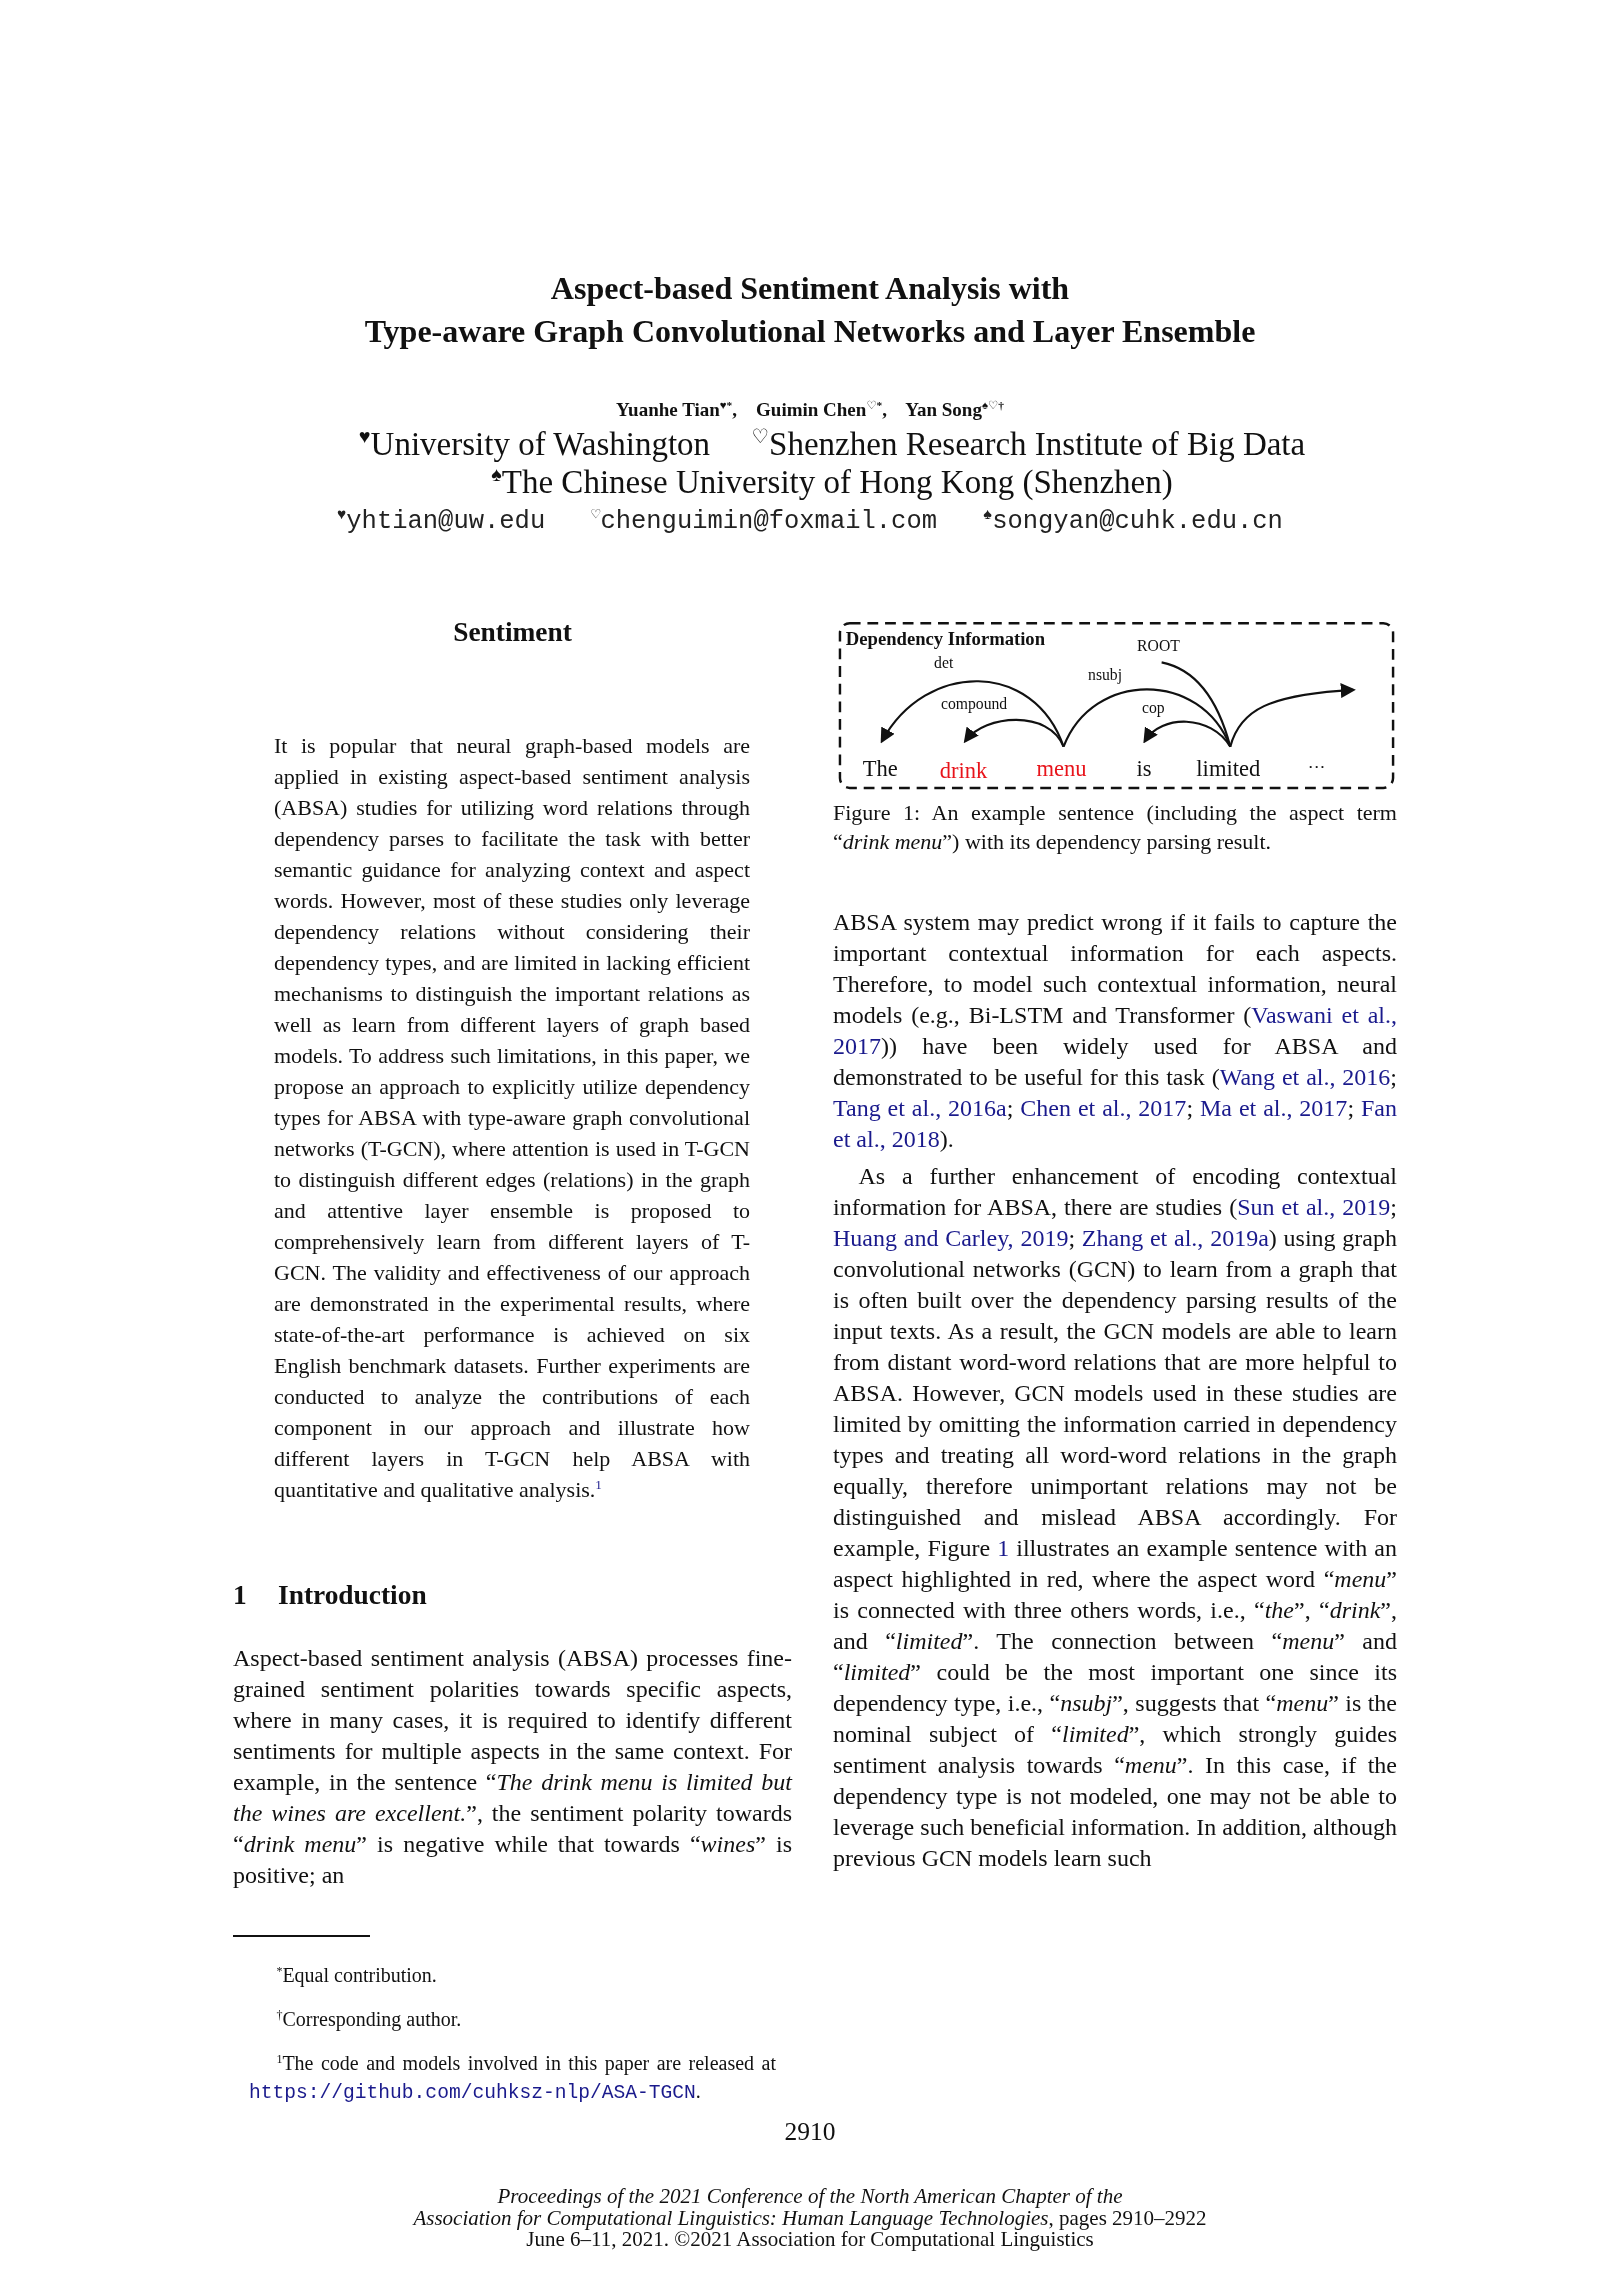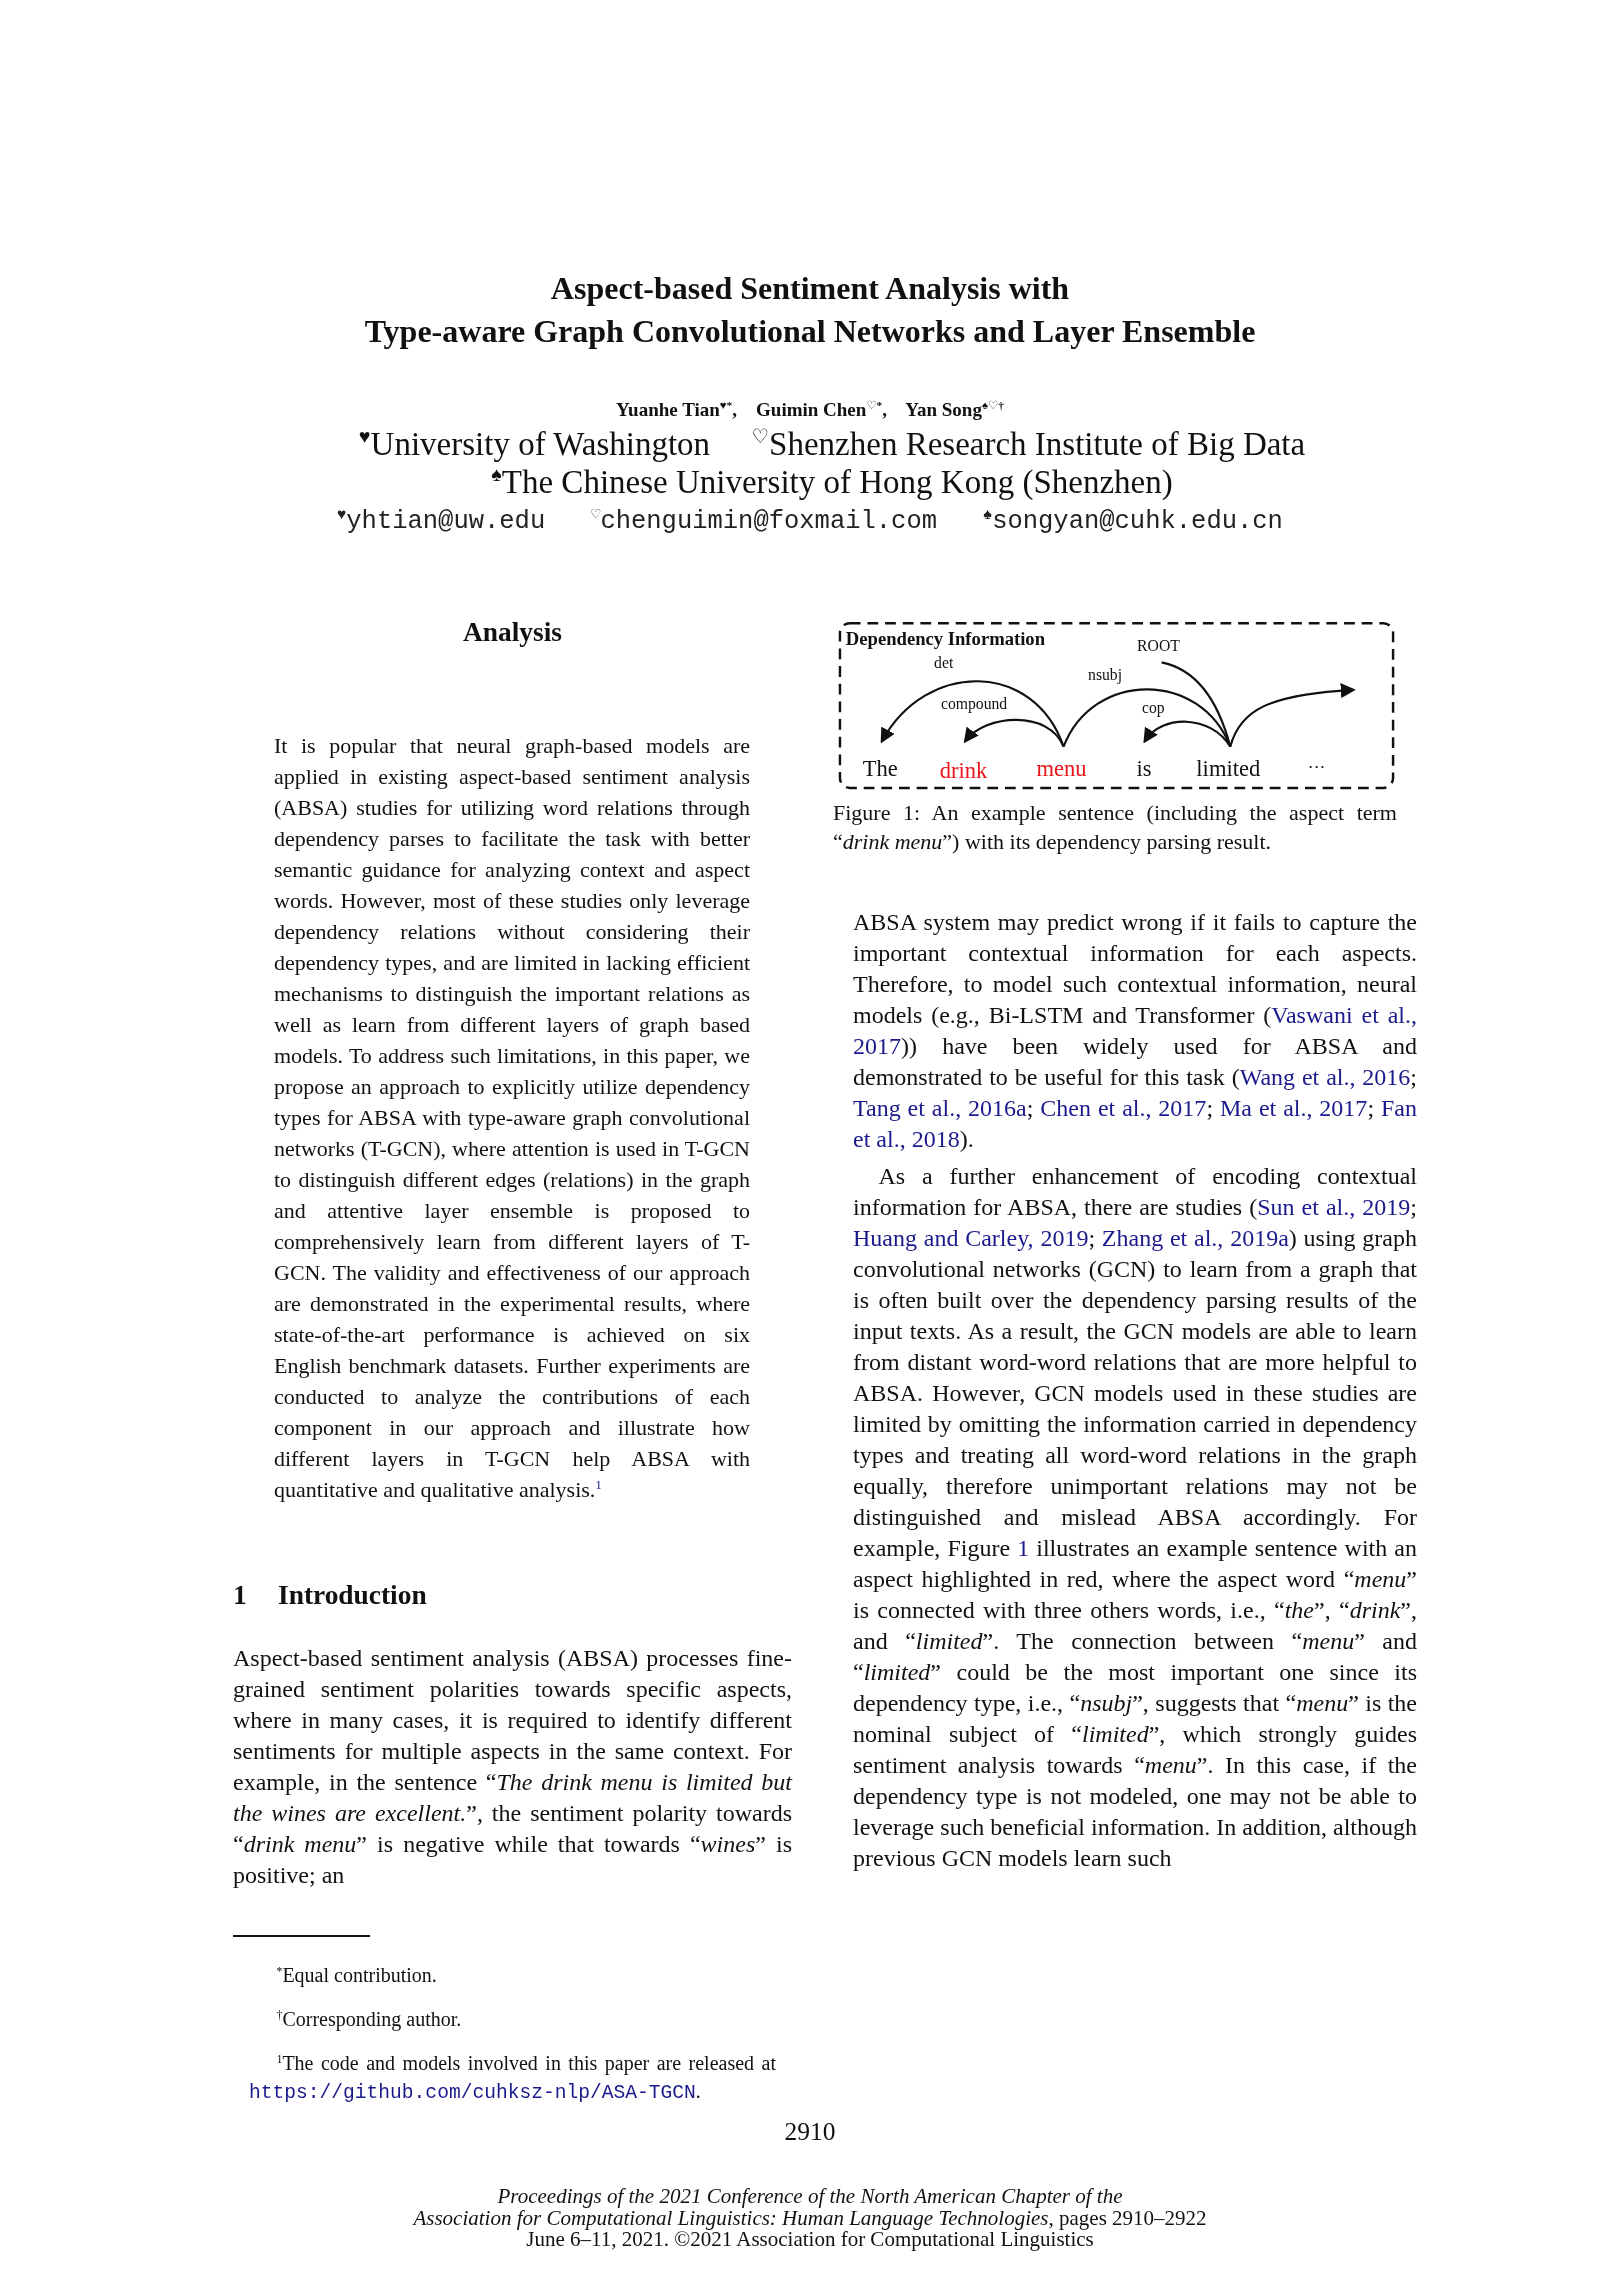--- a/index.html
+++ b/index.html
@@ -19,21 +19,21 @@
   .abstract { position: absolute; left: 274px; width: 476px; top: 686px; font-size: 22px; line-height: 31px;
               text-align: justify; hyphens: auto; margin-top: 44px; }
   .section { position: absolute; left: 233px; top: 1580px; font-weight: bold; font-size: 27.4px; }
   .section .num { display: inline-block; width: 45px; }
   .intro { left: 233px; width: 559px; top: 1643px; }
   .link { color: #1a1a8c; }
   .fn-rule { position: absolute; left: 233px; top: 1935px; width: 137px; height: 2px; background: #111; }
   .footnotes { position: absolute; left: 233px; width: 559px; top: 1945px; font-size: 20px; line-height: 28px; }
   .footnotes p { margin: 16px; text-indent: 27.4px; text-align: justify; }
   .mono { font-family: "Liberation Mono", "DejaVu Sans Mono", monospace; font-size: 19.6px; }
-  .right { left: 833px; width: 564px; top: 907px; margin-left: 20px; }
+  .right { left: 833px; width: 564px; top: 907px; }
   .right p { margin: 0; }
   .right p.indent { text-indent: 25.5px; margin-top: 5.9px; }
   .fig { position: absolute; left: 838px; top: 621px; width: 559px; height: 172px; }
   .caption { position: absolute; left: 833px; width: 564px; top: 798px; font-size: 22px; line-height: 29px; text-align: justify; }
   .pagenum { position: absolute; left: 0; width: 1620px; top: 2117px; text-align: center; font-size: 25.5px; }
   .proc { position: absolute; left: 0; width: 1620px; top: 2186px; text-align: center; font-size: 21px; line-height: 21.6px; }
   p { margin: 0; }
   em { }
 </style>
 </head>
@@ -55,21 +55,21 @@
 </div>
 <div class="affil" style="top:465px">
   <sup>♠</sup><span>The Chinese University of Hong Kong (Shenzhen)</span>
 </div>
 <div class="emails">
   <sup>♥</sup><span>yhtian@uw.edu</span>&nbsp;&nbsp;
   <sup>♡</sup><span>chenguimin@foxmail.com</span>&nbsp;&nbsp;
   <sup>♠</sup><span>songyan@cuhk.edu.cn</span>
 </div>
 
-<div class="abs-title">Analysis</div>
+<div class="abs-title">Sentiment</div>
 <div class="abstract">
   <span>It is popular that neural graph-based models are applied in existing aspect-based sentiment analysis (ABSA) studies for utilizing word relations through dependency parses to facilitate the task with better semantic guidance for analyzing context and aspect words. However, most of these studies only leverage dependency relations without considering their dependency types, and are limited in lacking efficient mechanisms to distinguish the important relations as well as learn from different layers of graph based models. To address such limitations, in this paper, we propose an approach to explicitly utilize dependency types for ABSA with type-aware graph convolutional networks (T-GCN), where attention is used in T-GCN to distinguish different edges (relations) in the graph and attentive layer ensemble is proposed to comprehensively learn from different layers of T-GCN. The validity and effectiveness of our approach are demonstrated in the experimental results, where state-of-the-art performance is achieved on six English benchmark datasets. Further experiments are conducted to analyze the contributions of each component in our approach and illustrate how different layers in T-GCN help ABSA with quantitative and qualitative analysis.</span><sup class="link">1</sup>
 </div>
 
 <div class="section">
   <span class="num">1</span><span>Introduction</span>
 </div>
 <div class="col intro">
   <span>Aspect-based sentiment analysis (ABSA) processes fine-grained sentiment polarities towards specific aspects, where in many cases, it is required to identify different sentiments for multiple aspects in the same context. For example, in the sentence “</span><em>The drink menu is limited but the wines are excellent.</em><span>”, the sentiment polarity towards “</span><em>drink menu</em><span>” is negative while that towards “</span><em>wines</em><span>” is positive; an</span>
 </div>

